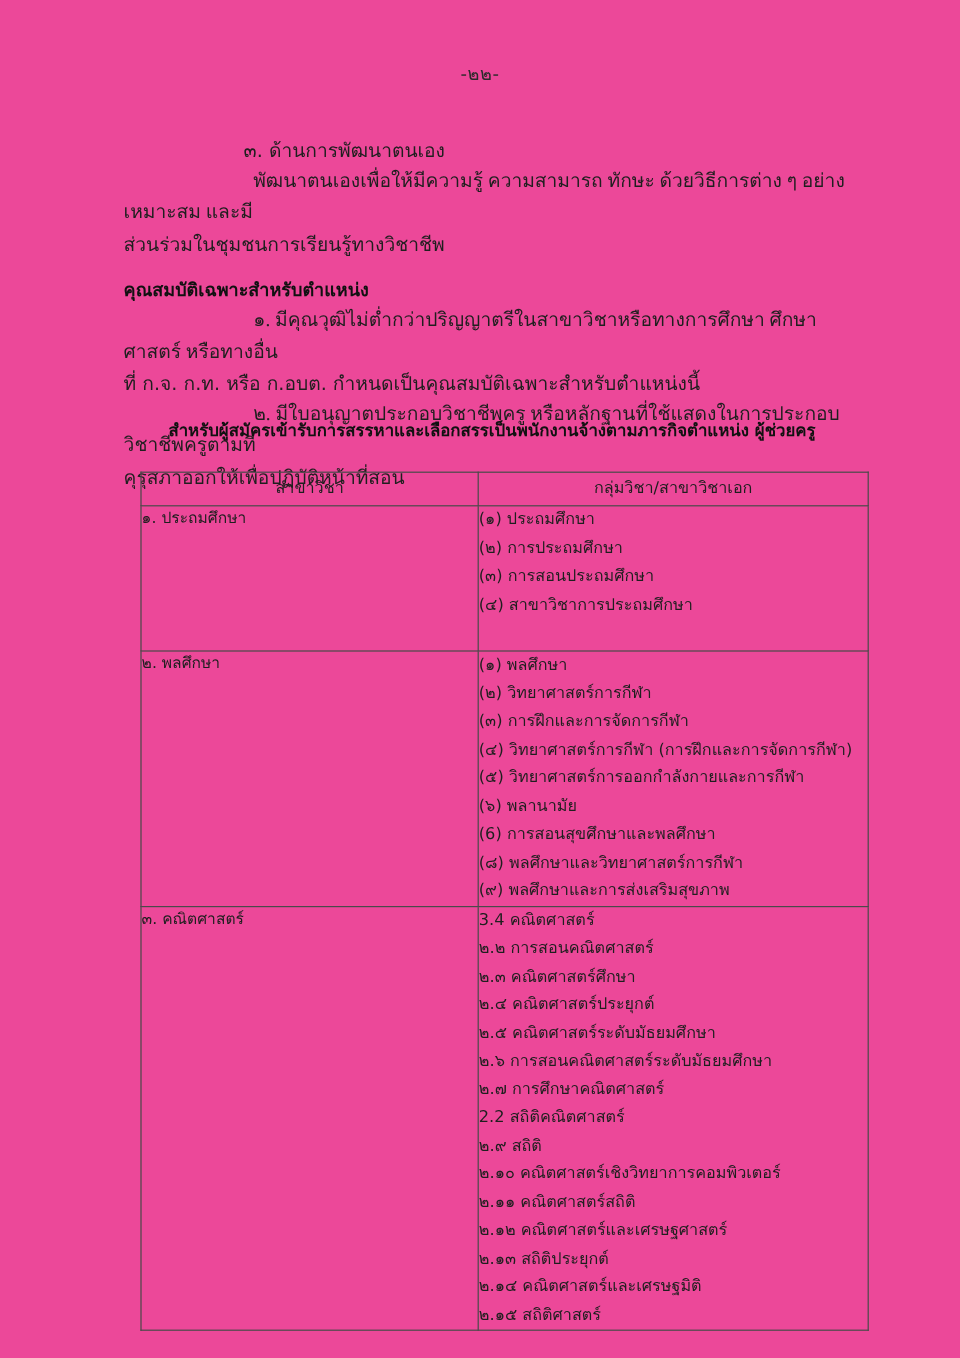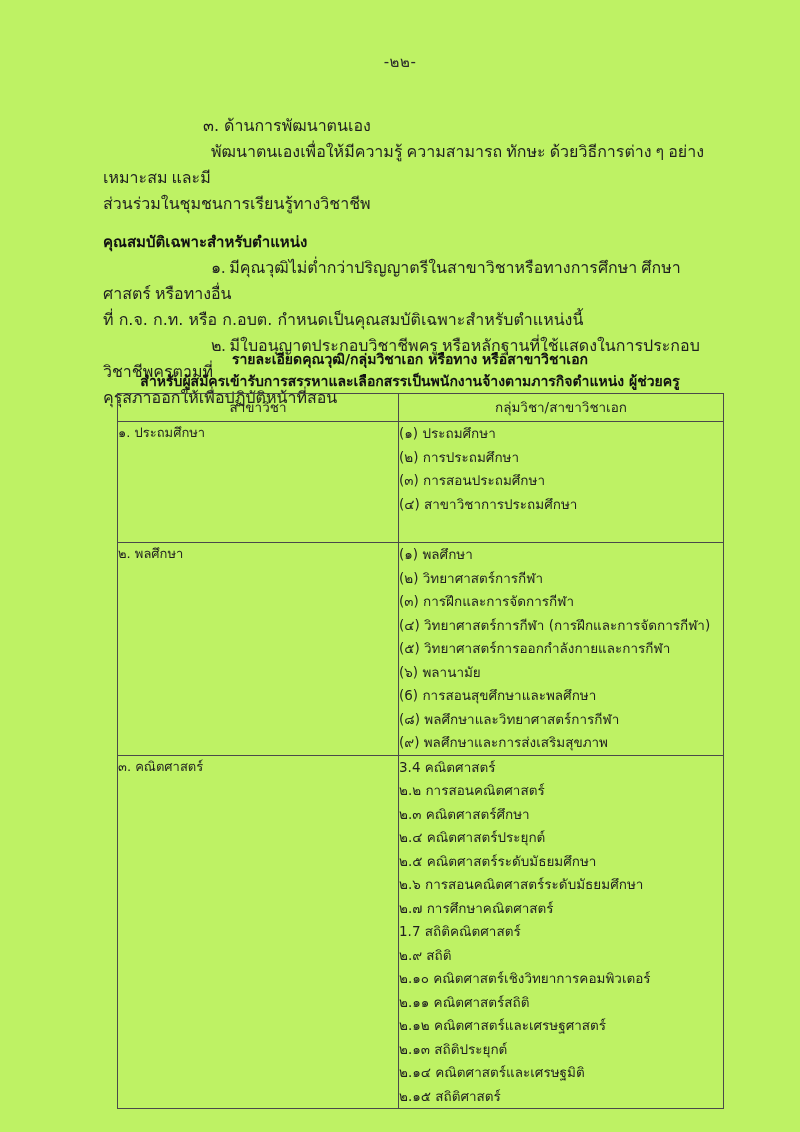--- a/index.html
+++ b/index.html
@@ -7,21 +7,21 @@
     margin: 0;
     padding: 0;
     background: #ffffff;
   }
 
   .page {
     position: relative;
     width: 800px;
     height: 1132px;
     margin: 0 auto;
-    background: #bef264;
+    background: #ec4899;
     font-family: "DejaVu Sans", "Liberation Sans", sans-serif;
     color: #1a1a1a;
     overflow: hidden;
     box-sizing: border-box;
   }
 
   
   .page-number {
     position: absolute;
     top: 50px;
@@ -156,21 +156,20 @@
     <p class="para indent-2">๑. มีคุณวุฒิไม่ต่ำกว่าปริญญาตรีในสาขาวิชาหรือทางการศึกษา ศึกษาศาสตร์ หรือทางอื่น</p>
 
     <p class="para">ที่ ก.จ. ก.ท. หรือ ก.อบต. กำหนดเป็นคุณสมบัติเฉพาะสำหรับตำแหน่งนี้</p>
 
     <p class="para indent-2">๒. มีใบอนุญาตประกอบวิชาชีพครู หรือหลักฐานที่ใช้แสดงในการประกอบวิชาชีพครูตามที่</p>
 
     <p class="para">คุรุสภาออกให้เพื่อปฏิบัติหน้าที่สอน</p>
   </div>
 
   <div class="table-caption">
-    <div class="cap-line">รายละเอียดคุณวุฒิ/กลุ่มวิชาเอก หรือทาง หรือสาขาวิชาเอก</div>
     <div class="cap-line">สำหรับผู้สมัครเข้ารับการสรรหาและเลือกสรรเป็นพนักงานจ้างตามภารกิจตำแหน่ง ผู้ช่วยครู</div>
   </div>
 
   <table class="subject-table">
     <colgroup>
       <col class="col-left">
       <col class="col-right">
     </colgroup>
     <thead>
       <tr>
@@ -212,21 +211,21 @@
         <td class="cell-left">๓. คณิตศาสตร์</td>
         <td class="cell-right">
           <ul>
             <li>3.4 คณิตศาสตร์</li>
             <li>๒.๒ การสอนคณิตศาสตร์</li>
             <li>๒.๓ คณิตศาสตร์ศึกษา</li>
             <li>๒.๔ คณิตศาสตร์ประยุกต์</li>
             <li>๒.๕ คณิตศาสตร์ระดับมัธยมศึกษา</li>
             <li>๒.๖ การสอนคณิตศาสตร์ระดับมัธยมศึกษา</li>
             <li>๒.๗ การศึกษาคณิตศาสตร์</li>
-            <li>1.7 สถิติคณิตศาสตร์</li>
+            <li>2.2 สถิติคณิตศาสตร์</li>
             <li>๒.๙ สถิติ</li>
             <li>๒.๑๐ คณิตศาสตร์เชิงวิทยาการคอมพิวเตอร์</li>
             <li>๒.๑๑ คณิตศาสตร์สถิติ</li>
             <li>๒.๑๒ คณิตศาสตร์และเศรษฐศาสตร์</li>
             <li>๒.๑๓ สถิติประยุกต์</li>
             <li>๒.๑๔ คณิตศาสตร์และเศรษฐมิติ</li>
             <li>๒.๑๕ สถิติศาสตร์</li>
           </ul>
         </td>
       </tr>

